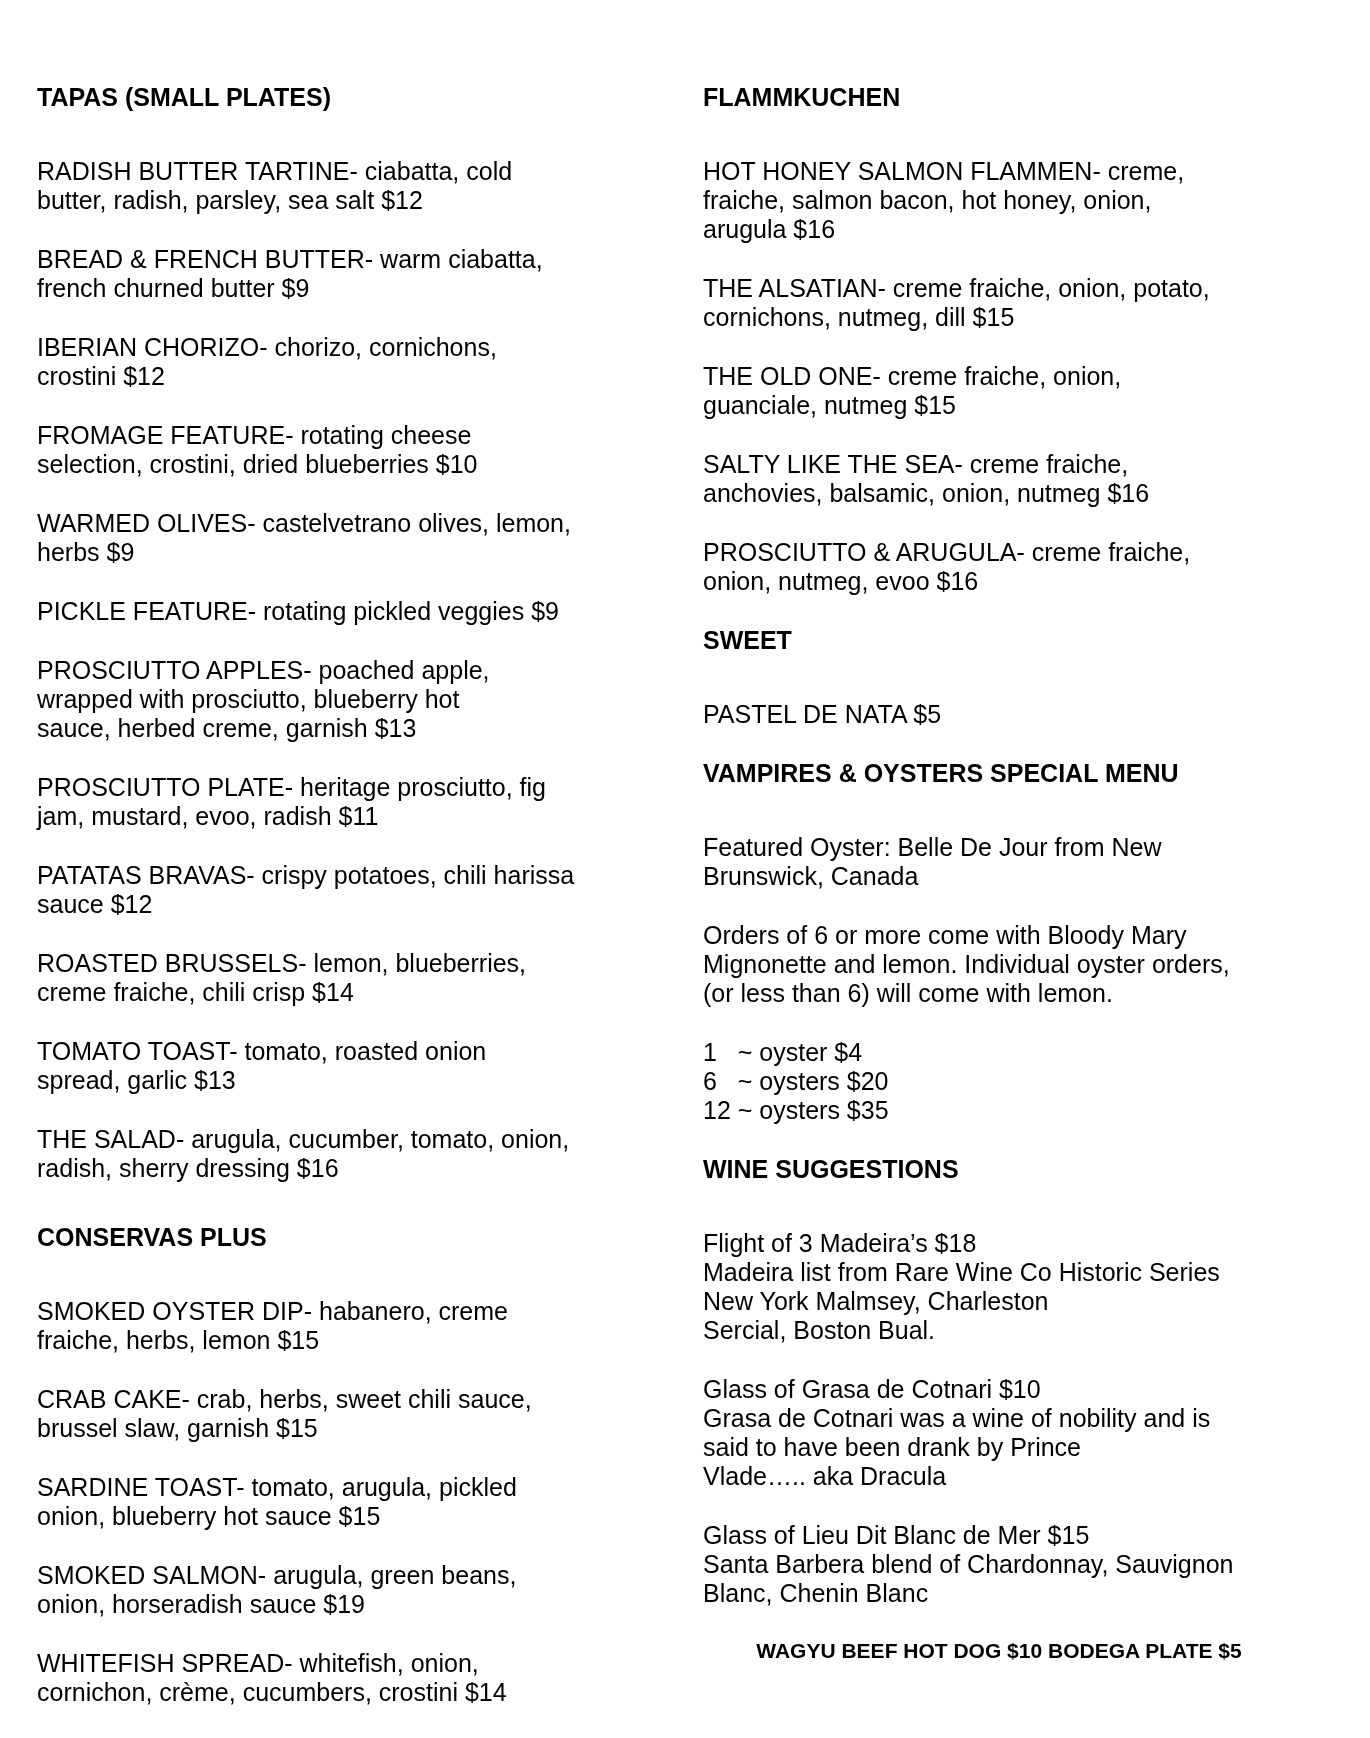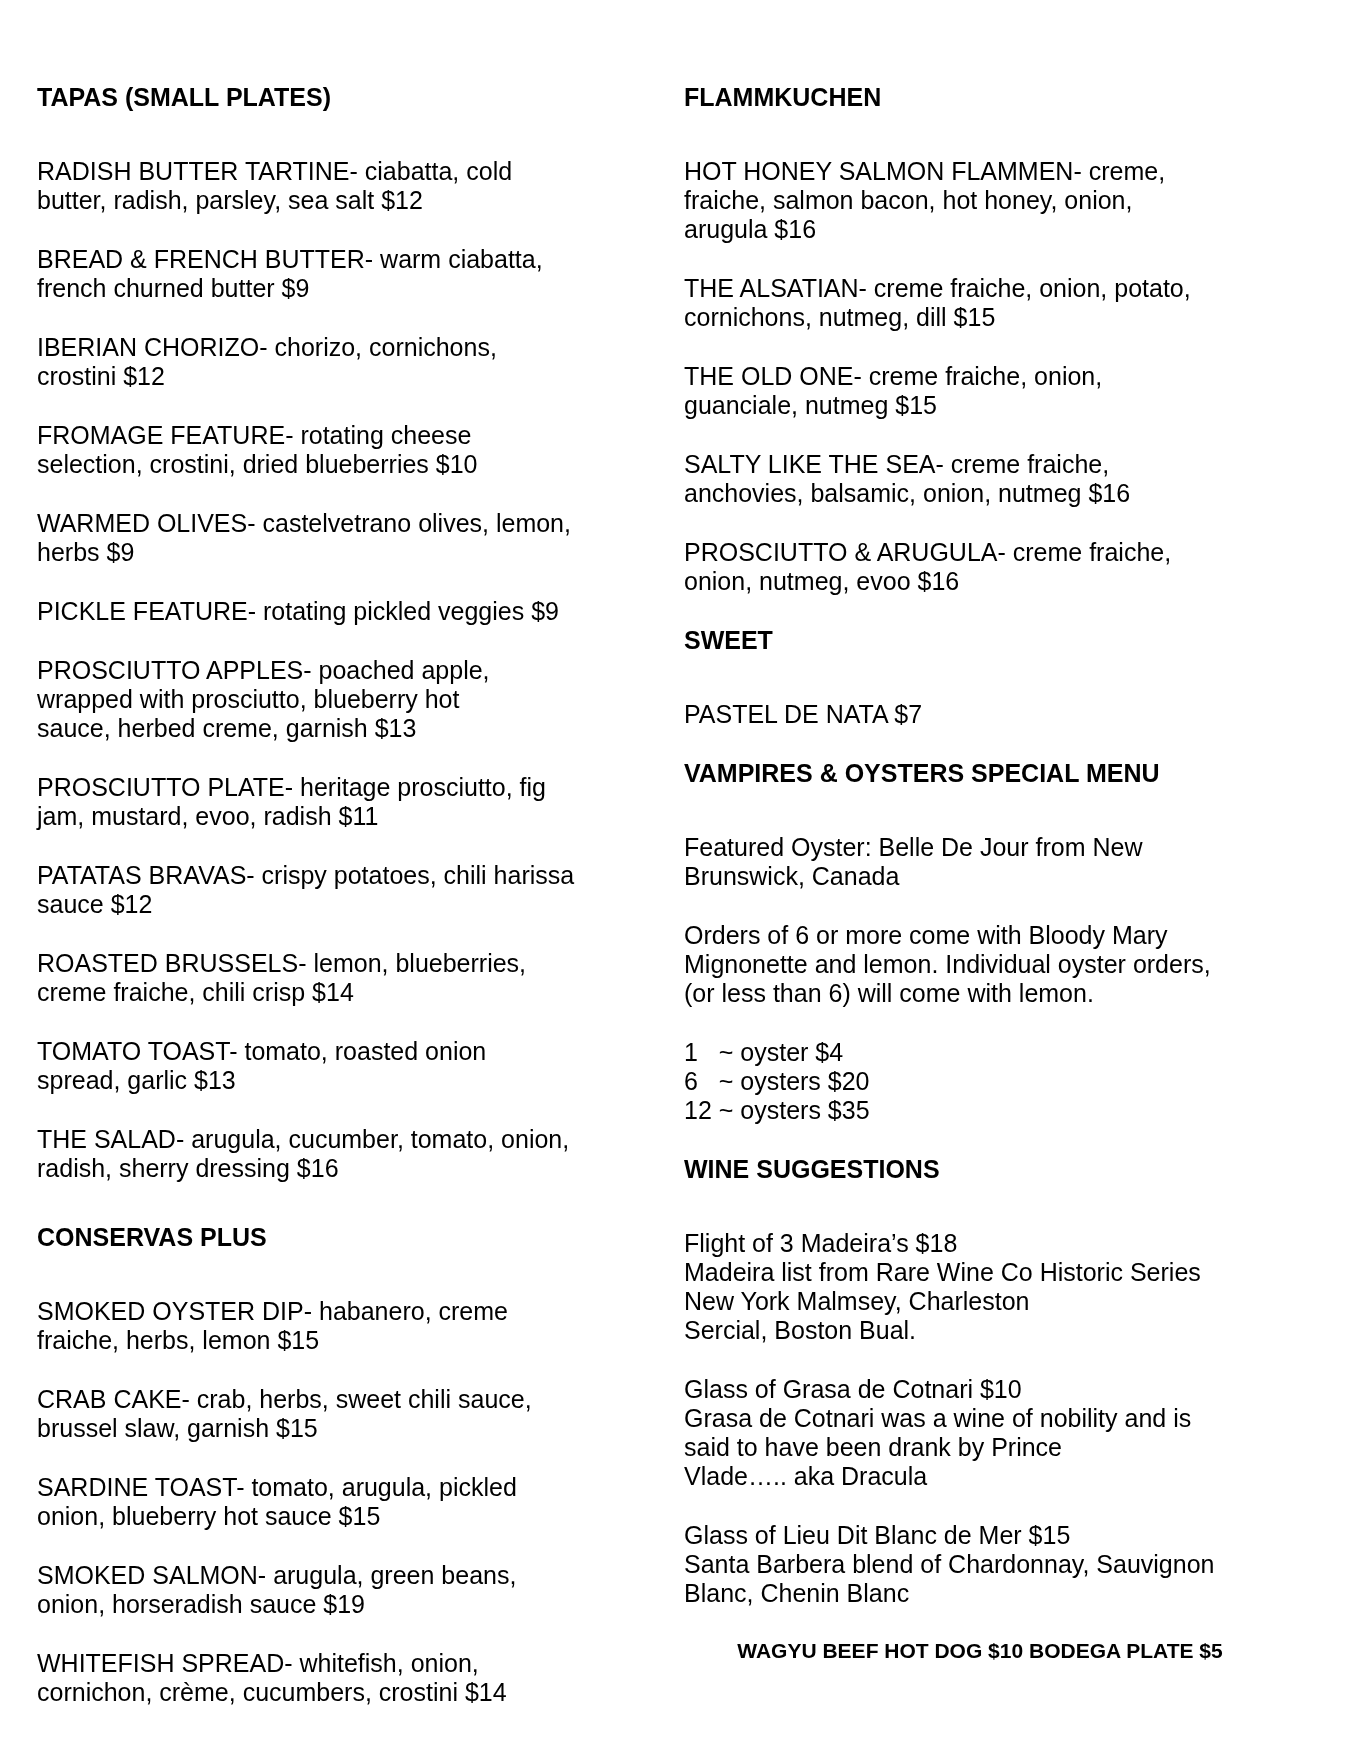--- a/index.html
+++ b/index.html
@@ -9,21 +9,21 @@
     position: relative;
     background: #ffffff;
     color: #000000;
     font-family: "Liberation Sans", sans-serif;
     font-size: 25px;
     line-height: 29px;
     overflow: hidden;
   }
   .column { position: absolute; top: 83px; }
   .col-left  { left: 37px;  width: 600px; }
-  .col-right { left: 684px; width: 592px; }
+  .col-right { left: 703px; width: 592px; }
   .heading {
     font-size: 25px;
     line-height: 29px;
     font-weight: bold;
     margin: 0 0 45px 0;
     white-space: pre-wrap;
   }
   .item {
     margin: 0 0 30px 0;
     white-space: pre-wrap;
@@ -92,21 +92,21 @@
   <p class="item">THE ALSATIAN- creme fraiche, onion, potato,
 cornichons, nutmeg, dill $15</p>
   <p class="item">THE OLD ONE- creme fraiche, onion,
 guanciale, nutmeg $15</p>
   <p class="item">SALTY LIKE THE SEA- creme fraiche,
 anchovies, balsamic, onion, nutmeg $16</p>
   <p class="item">PROSCIUTTO &amp; ARUGULA- creme fraiche,
 onion, nutmeg, evoo $16</p>
 
   <h2 class="heading gap-sweet">SWEET</h2>
-  <p class="item">PASTEL DE NATA $7</p>
+  <p class="item">PASTEL DE NATA $5</p>
 
   <h2 class="heading gap-vampires">VAMPIRES &amp; OYSTERS SPECIAL MENU</h2>
   <p class="item">Featured Oyster: Belle De Jour from New
 Brunswick, Canada</p>
   <p class="item">Orders of 6 or more come with Bloody Mary
 Mignonette and lemon. Individual oyster orders,
 (or less than 6) will come with lemon.</p>
   <p class="item">1   ~ oyster $4
 6   ~ oysters $20
 12 ~ oysters $35</p>

